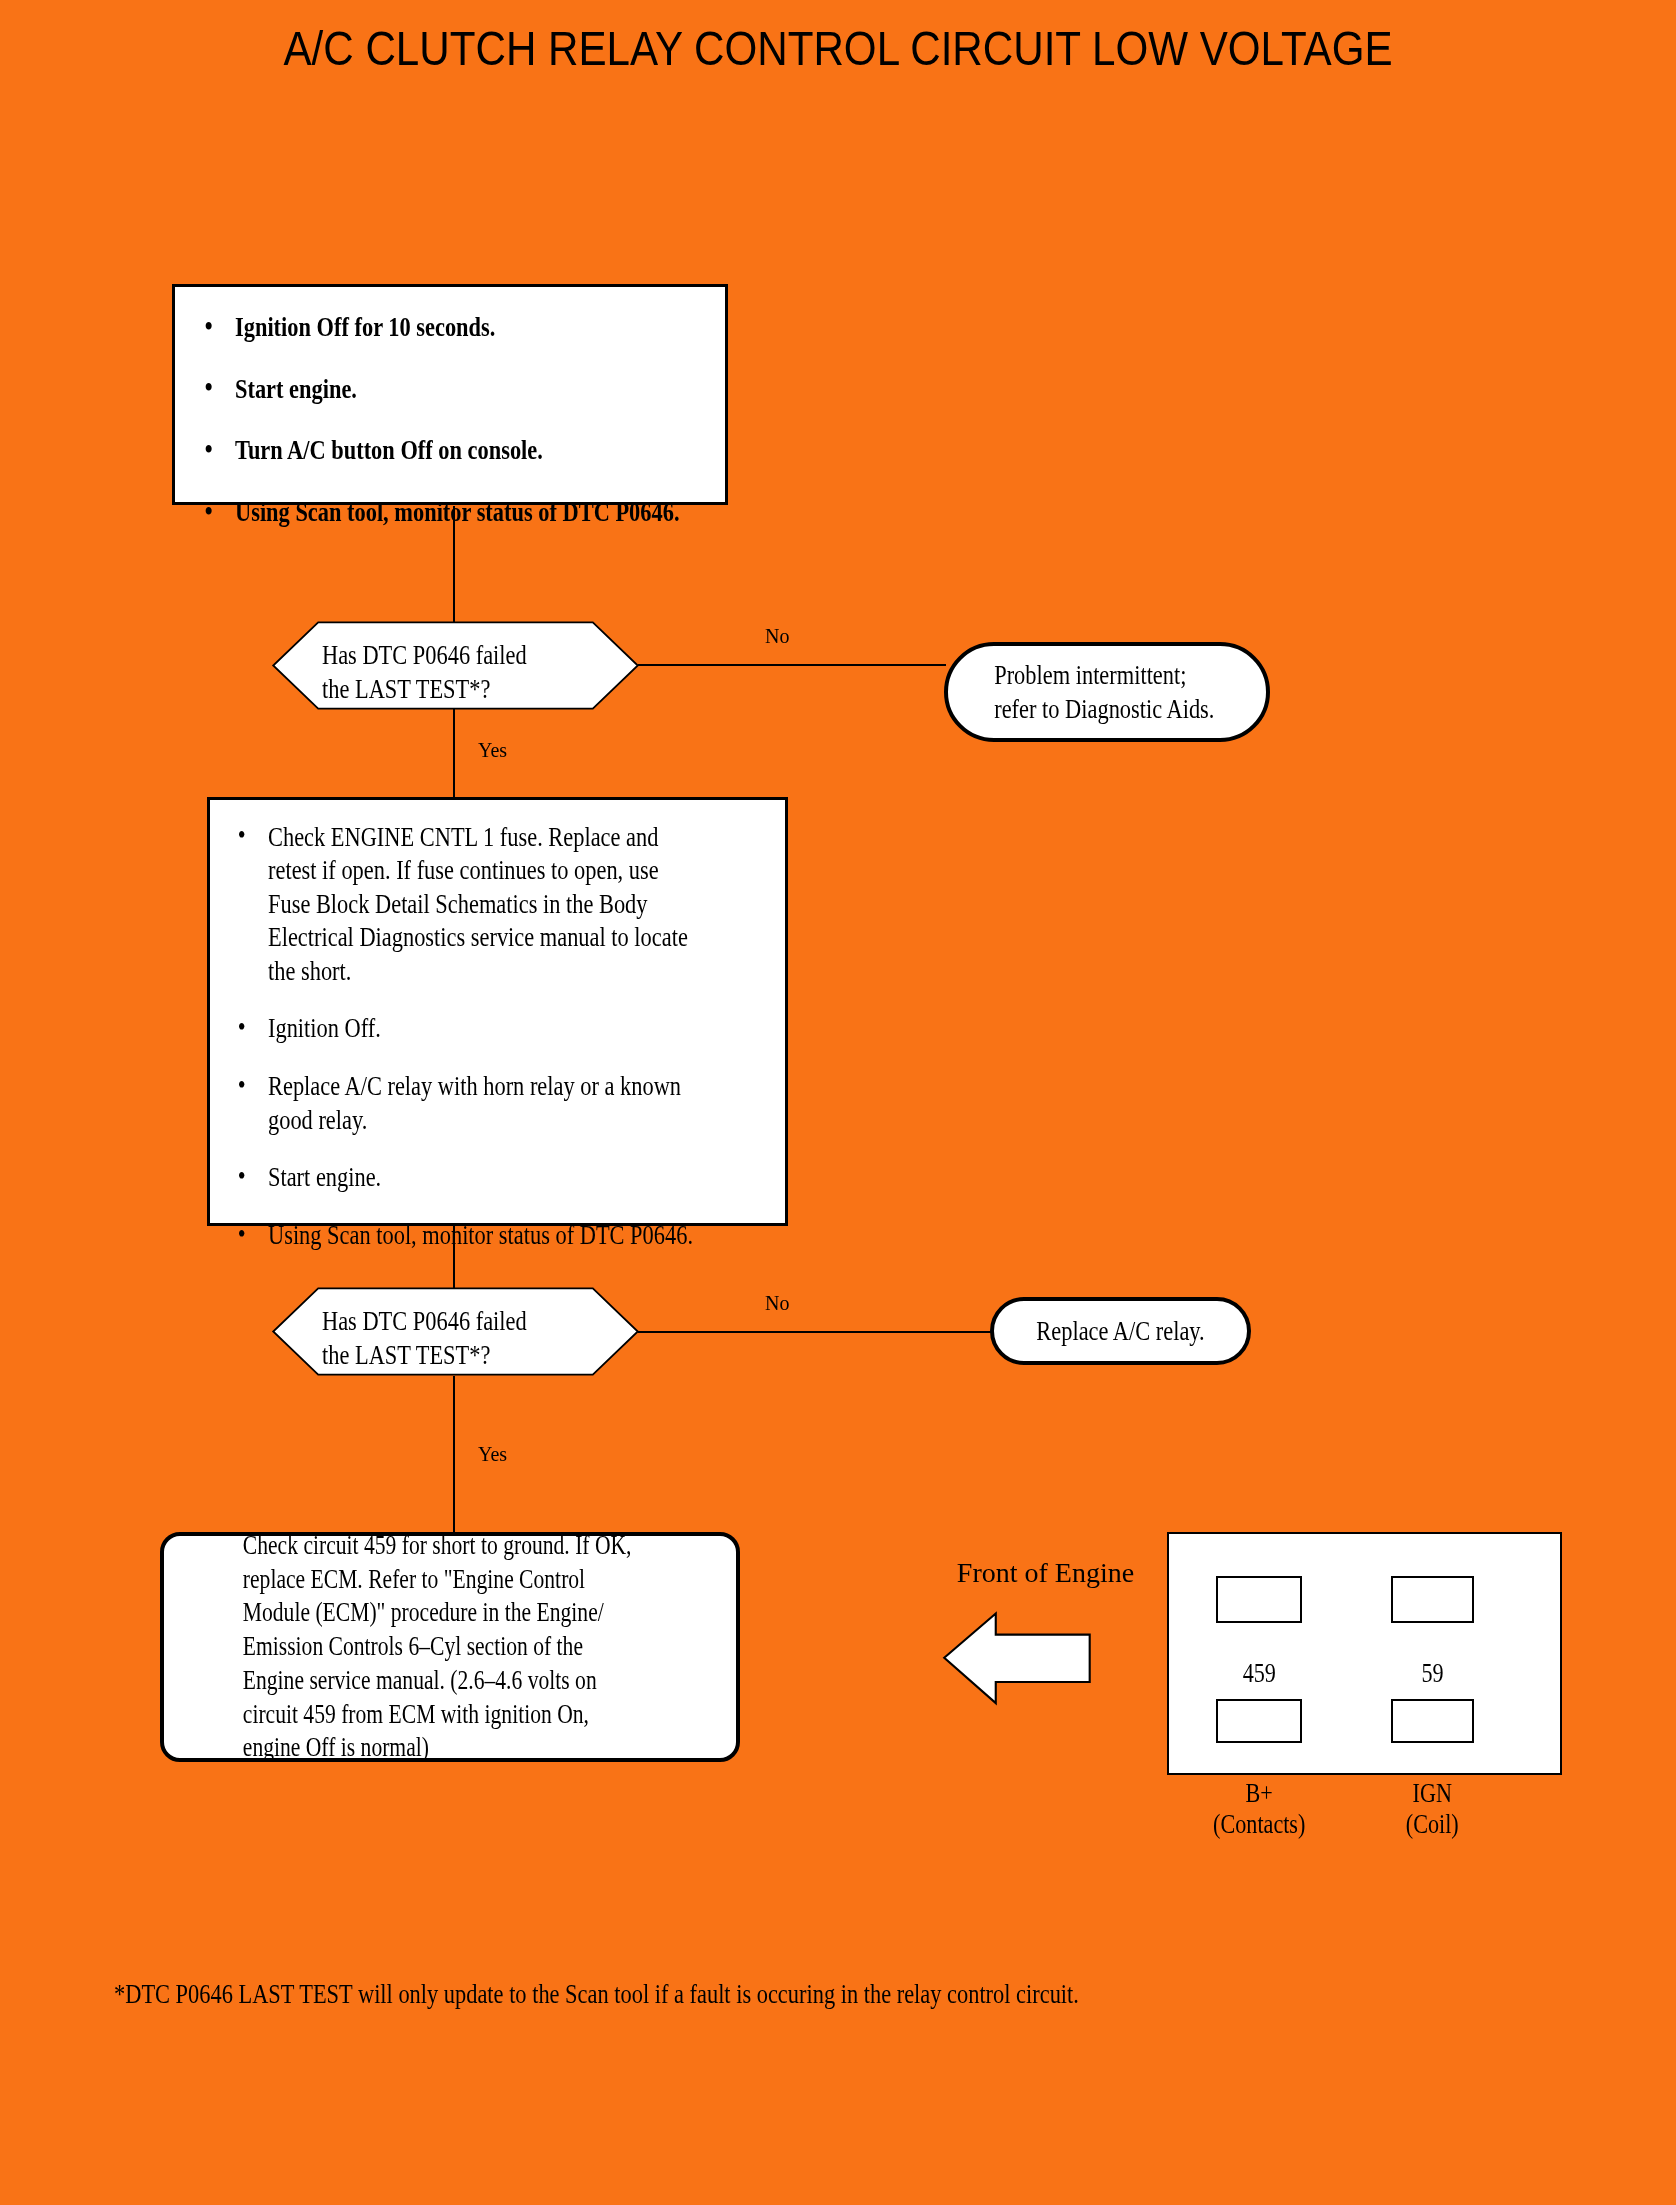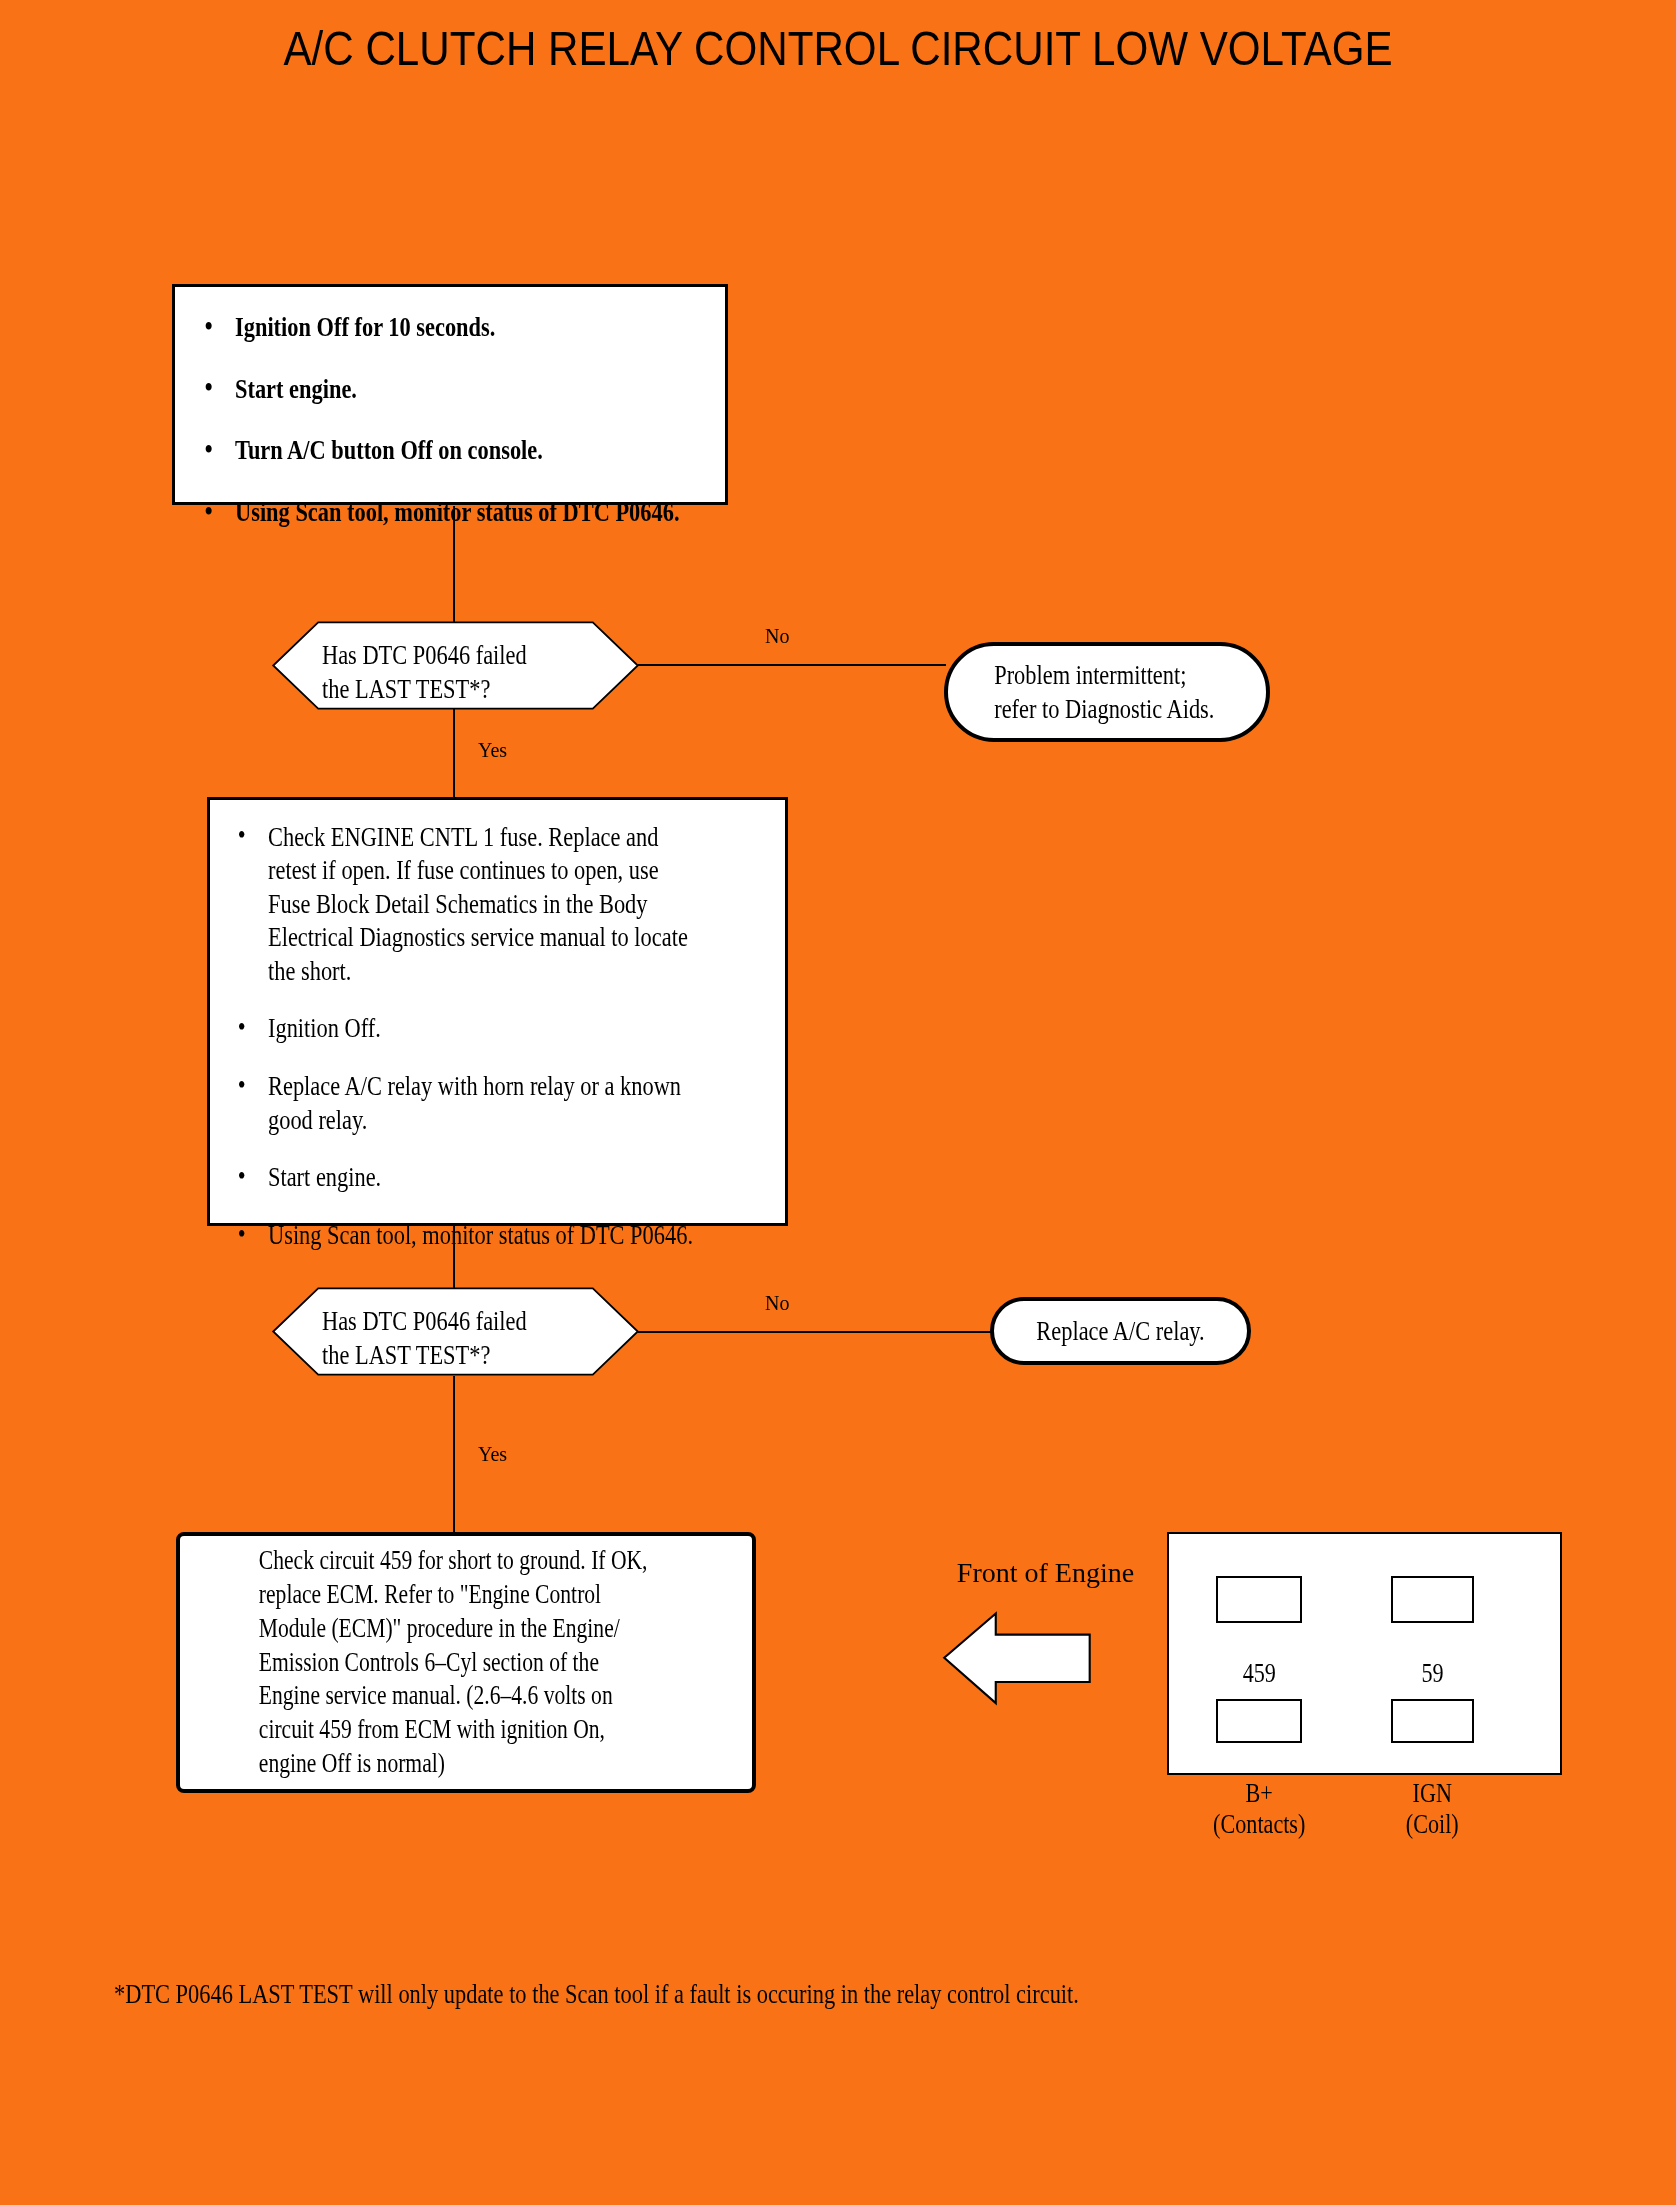--- a/index.html
+++ b/index.html
@@ -258,21 +258,21 @@
   <div class="hline" style="left:638px; top:1331px; width:353px;"></div>
   <div class="branch-label" style="left:765px; top:1293px;">No</div>
 
   <div class="terminal" style="left:990px; top:1297px; width:261px; height:68px; border-radius:36px;">
     <div class="ttext" style="text-align:center;">Replace A/C relay.</div>
   </div>
 
   <div class="vline" style="left:453px; top:1376px; height:159px;"></div>
   <div class="branch-label" style="left:478px; top:1444px;">Yes</div>
 
-  <div class="terminal" style="left:176px; top:1532px; width:580px; height:261px; border-radius:8px;">
+  <div class="terminal" style="left:160px; top:1532px; width:580px; height:230px; border-radius:20px;">
     <div class="ttext" style="padding-left:27px; font-size:27px; line-height:1.25;">Check circuit 459 for short to ground. If OK,
 replace ECM. Refer to "Engine Control
 Module (ECM)" procedure in the Engine/
 Emission Controls 6–Cyl section of the
 Engine service manual. (2.6–4.6 volts on
 circuit 459 from ECM with ignition On,
 engine Off is normal)</div>
   </div>
 
   <div class="front-label" style="left:918px; top:1559px; width:255px;">Front of Engine</div>

